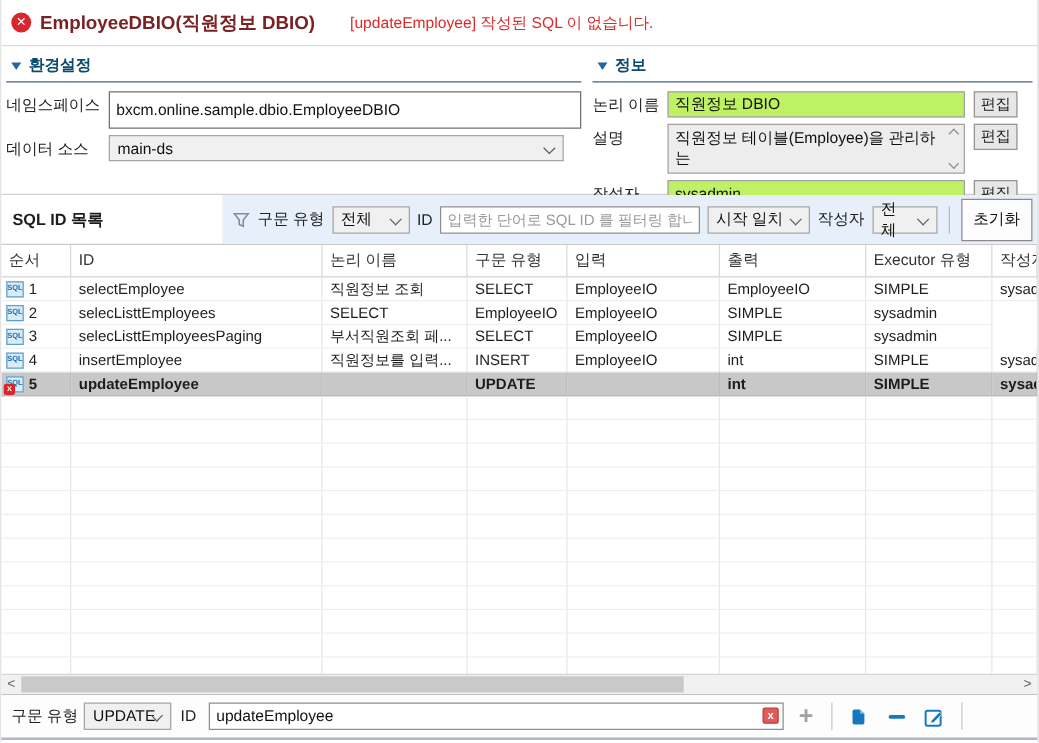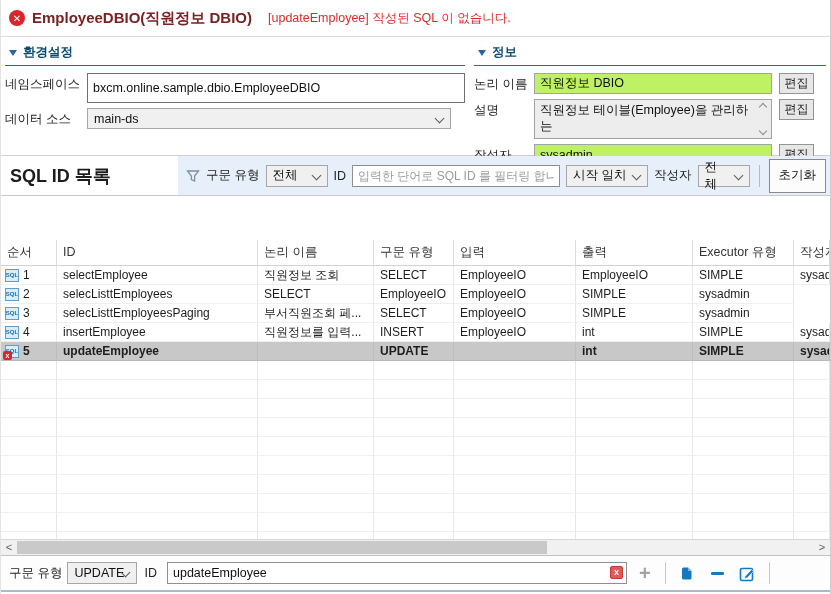--- a/index.html
+++ b/index.html
@@ -3,21 +3,21 @@
 <meta charset="utf-8">
 <style>
   * { margin:0; padding:0; box-sizing:border-box; }
   html,body { background:#fff; }
   body { font-family:"Liberation Sans","DejaVu Sans",sans-serif; }
   #app { position:relative; width:831px; height:594px; background:#fff; overflow:hidden; border-left:1px solid #e3e3e3; border-right:1px solid #cfcfcf; }
 
   
   .titlebar { height:37px; display:flex; align-items:center; padding:0 8px; border-bottom:1px solid #dcdcdc; }
   .err-circle { width:16px; height:16px; border-radius:50%; background:#d9252b; color:#fff; font-size:10px; font-weight:bold; display:flex; align-items:center; justify-content:center; margin-right:7px; flex:0 0 auto; }
-  .doc-title { font-size:15px; font-weight:bold; color:#7a2123; margin-right:16px; white-space:nowrap; }
+  .doc-title { font-size:15px; font-weight:bold; color:#7a2123; margin-right:28px; white-space:nowrap; }
   .err-msg { font-size:12.5px; color:#dc2a2a; white-space:nowrap; }
 
   
   .panels { display:flex; height:118px; }
   .panel-left { width:468px; padding:5px 4px 0 4px; }
   .panel-right { flex:1; padding:5px 4px 0 5px; }
   .sec-head { display:flex; align-items:center; gap:6px; padding:2px 2px 4px 4px; border-bottom:1px solid #41618c; margin-bottom:7px; }
   .sec-title { color:#0c4a6e; font-size:12.5px; font-weight:bold; }
   .tri-down { width:0; height:0; border-left:4px solid transparent; border-right:4px solid transparent; border-top:6px solid #2764a8; }
   .frow { display:flex; align-items:flex-start; margin-bottom:5px; }
@@ -31,34 +31,34 @@
   .chev.up { transform:rotate(-135deg); }
   .combo-ds { width:364px; }
   .gbox { height:21px; font-size:12.5px; color:#111; padding:0 5px; background:#bef264; border:1px solid #a3a3a3; width:238px; font-family:inherit; }
   .edit-btn { width:35px; height:21px; background:#e7e7e7; border:1px solid #949494; font-size:12px; color:#222; margin-left:7px; font-family:Liberation Mono, monospace; }
   .desc-wrap { position:relative; width:238px; height:40px; background:#ededed; border:1px solid #a3a3a3; font-size:12.5px; color:#111; padding:2px 18px 2px 5px; line-height:16px; overflow:hidden; }
   .mini-sb { position:absolute; right:1px; top:1px; bottom:1px; width:15px; display:flex; flex-direction:column; justify-content:space-between; align-items:center; padding:3px 0; }
   .mini-sb .chev { border-color:#8a8a8a; width:6px; height:6px; }
 
   
   .sql-toolbar { height:40px; border-top:1px solid #cfcfcf; display:flex; align-items:center; }
-  .sql-list-title { font-size:18px; font-weight:bold; color:#1c1c1c; padding-left:9px; white-space:nowrap; }
+  .sql-list-title { font-size:13px; font-weight:bold; color:#1c1c1c; padding-left:9px; white-space:nowrap; }
   .filter-group { margin-left:auto; height:100%; background:#e7effa; display:flex; align-items:center; gap:6px; padding:0 4px 0 8px; }
   .filter-group .flt-label { font-size:12.5px; color:#222; white-space:nowrap; }
   .funnel { flex:0 0 auto; }
   .combo-sm { height:22px; }
   .flt-input { width:208px; height:22px; border:1px solid #8f8f8f; background:#fff; font-size:12px; padding:0 5px; color:#111; font-family:inherit; }
   .flt-input::placeholder { color:#9a9a9a; }
   .vsep { width:1px; height:22px; background:#aebdd2; margin:0 3px; }
   .reset-btn { height:34px; background:#fcfcfc; border:1px solid #8a8a8a; font-size:12.5px; padding:0 9px; color:#111; font-family:inherit; }
 
   
   .table-area { height:344px; border-top:1px solid #c9c9c9; overflow:hidden; }
   .trow { display:grid; grid-template-columns:56px 201px 116px 80px 122px 117px 101px 1fr; }
-  .thead { height:26px;margin-top:44px; }
+  .thead { height:26px; }
   .thead .tcell { line-height:25px; font-size:12.5px; color:#333; border-bottom:1px solid #d2d2d2; border-right:1px solid #dadada; }
   .tcell { padding:0 6px; overflow:hidden; white-space:nowrap; }
   .tbody .trow { height:19px; }
   .tbody .tcell { font-size:12px; color:#1d1d1d; line-height:18px; border-right:1px solid #e7e7e7; border-bottom:1px solid #efefef; }
   .trow.selected .tcell { background:#c8c8c8; font-weight:bold; border-right-color:#bdbdbd; border-bottom-color:#b9b9b9; }
   .seqcell { display:flex; align-items:center; gap:4px; padding-left:4px; }
   .sqlicon { position:relative; width:14px; height:13px; background:#d9edf9; border:1px solid #5e9ecd; flex:0 0 auto; display:flex; align-items:center; justify-content:center; }
   .sqlicon .sqltxt { font-size:6px; font-weight:bold; color:#1a6fae; letter-spacing:0; }
   .errbadge { position:absolute; left:-3px; bottom:-3px; width:9px; height:9px; background:#d9252b; border-radius:2px; color:#fff; font-size:7px; font-weight:bold; line-height:9px; text-align:center; }
 

